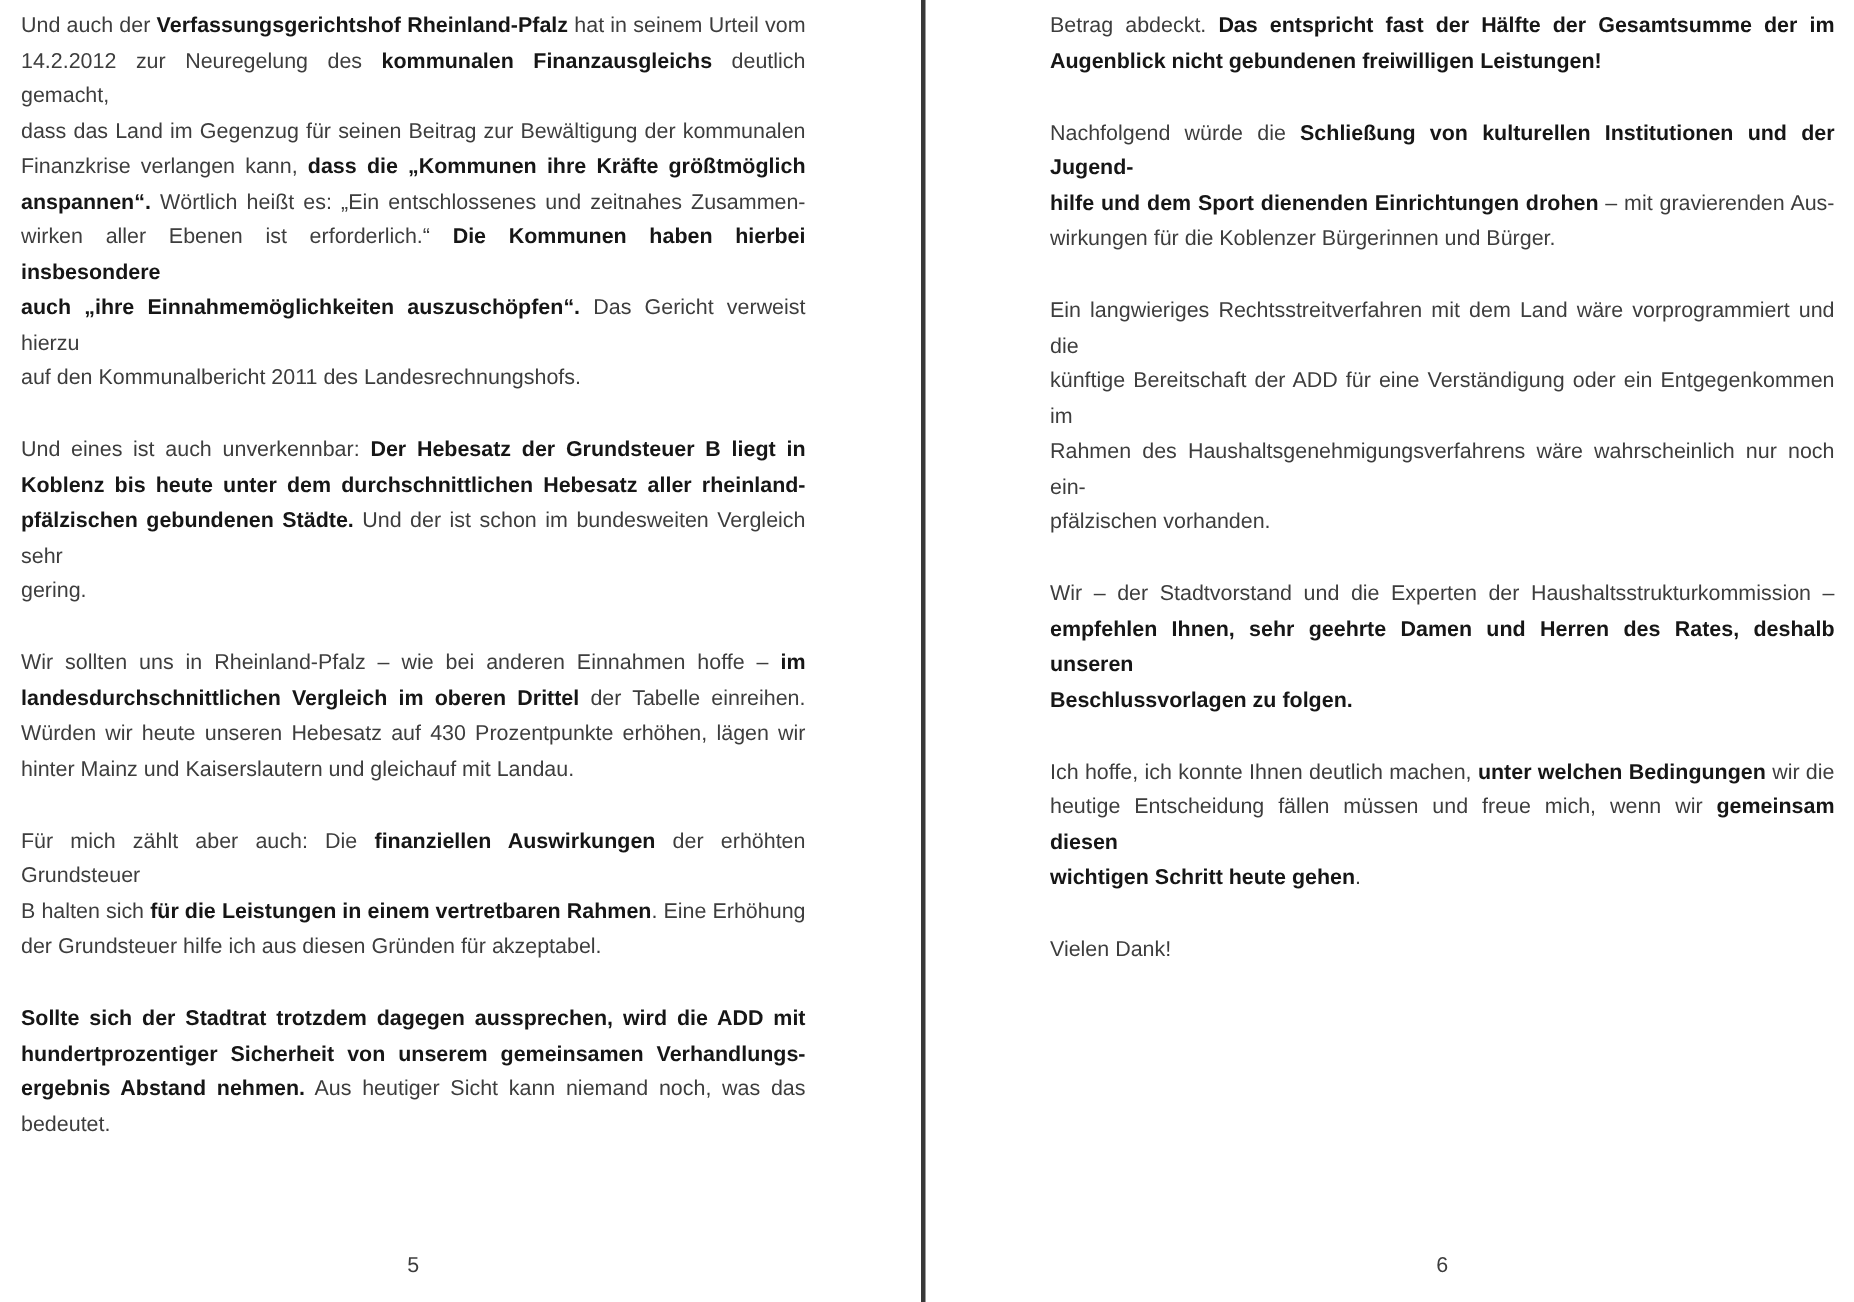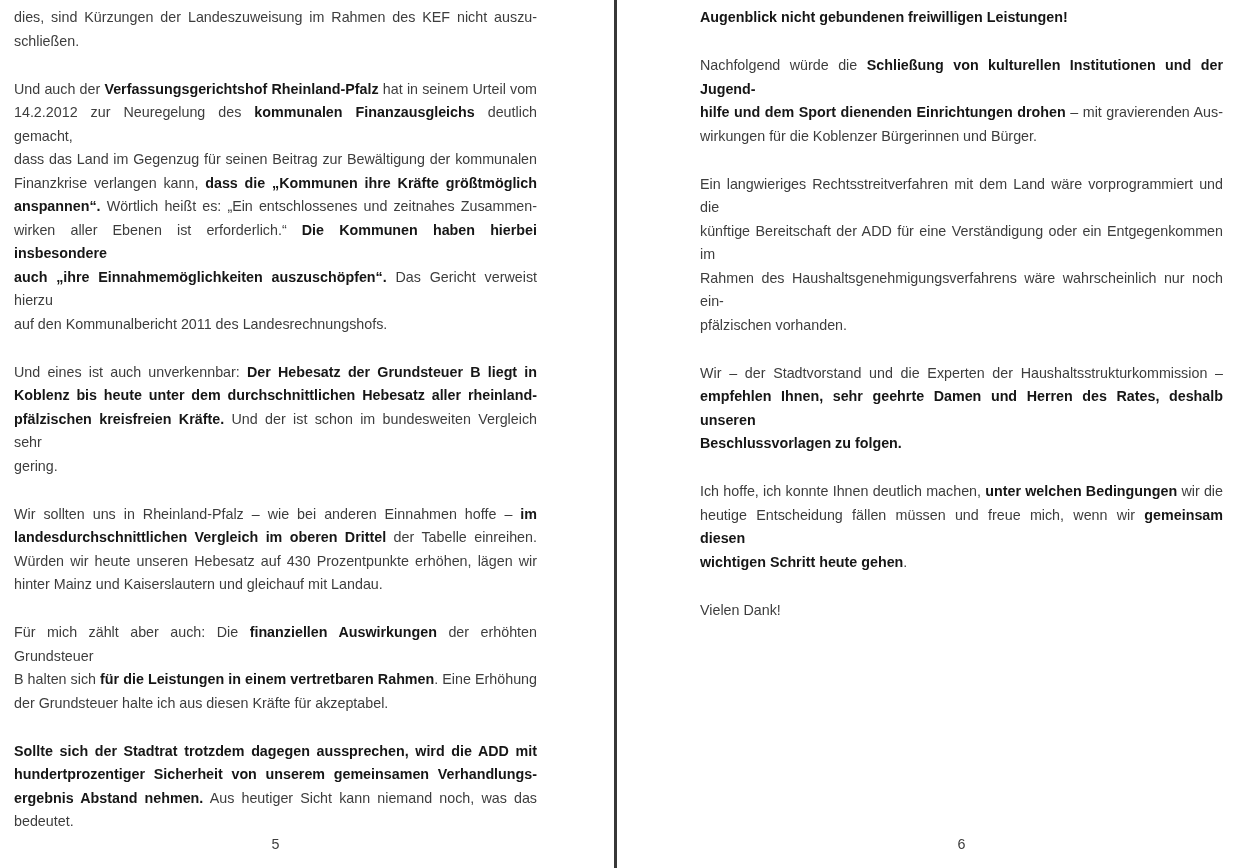--- a/index.html
+++ b/index.html
@@ -52,62 +52,59 @@
     color: #3d3d3d;
   }
   .page-number.left  { left: 14px; }
   .page-number.right { left: 700px; }
 </style>
 </head>
 <body>
 
 <div class="page left">
     <div class="para">
-      <div class="line"><span>dies, sind Kürzungen der Landeszuweisung im Rahmen des KEF nicht auszu-</span></div>
-      <div class="line end"><span>schließen.</span></div>
-    </div>
-    <div class="para">
       <div class="line"><span>Und auch der </span><b>Verfassungsgerichtshof Rheinland-Pfalz</b><span> hat in seinem Urteil vom</span></div>
       <div class="line"><span>14.2.2012 zur Neuregelung des </span><b>kommunalen Finanzausgleichs</b><span> deutlich gemacht,</span></div>
       <div class="line"><span>dass das Land im Gegenzug für seinen Beitrag zur Bewältigung der kommunalen</span></div>
       <div class="line"><span>Finanzkrise verlangen kann, </span><b>dass die „Kommunen ihre Kräfte größtmöglich</b></div>
       <div class="line"><b>anspannen“.</b><span> Wörtlich heißt es: „Ein entschlossenes und zeitnahes Zusammen-</span></div>
       <div class="line"><span>wirken aller Ebenen ist erforderlich.“ </span><b>Die Kommunen haben hierbei insbesondere</b></div>
       <div class="line"><b>auch „ihre Einnahmemöglichkeiten auszuschöpfen“.</b><span> Das Gericht verweist hierzu</span></div>
       <div class="line end"><span>auf den Kommunalbericht 2011 des Landesrechnungshofs.</span></div>
     </div>
     <div class="para">
       <div class="line"><span>Und eines ist auch unverkennbar: </span><b>Der Hebesatz der Grundsteuer B liegt in</b></div>
       <div class="line"><b>Koblenz bis heute unter dem durchschnittlichen Hebesatz aller rheinland-</b></div>
-      <div class="line"><b>pfälzischen kreisfreien Kräfte.</b><span> Und der ist schon im bundesweiten Vergleich sehr</span></div>
+      <div class="line"><b>pfälzischen gebundenen Städte.</b><span> Und der ist schon im bundesweiten Vergleich sehr</span></div>
       <div class="line end"><span>gering.</span></div>
     </div>
     <div class="para">
       <div class="line"><span>Wir sollten uns in Rheinland-Pfalz – wie bei anderen Einnahmen hoffe – </span><b>im</b></div>
       <div class="line"><b>landesdurchschnittlichen Vergleich im oberen Drittel</b><span> der Tabelle einreihen.</span></div>
       <div class="line"><span>Würden wir heute unseren Hebesatz auf 430 Prozentpunkte erhöhen, lägen wir</span></div>
       <div class="line end"><span>hinter Mainz und Kaiserslautern und gleichauf mit Landau.</span></div>
     </div>
     <div class="para">
       <div class="line"><span>Für mich zählt aber auch: Die </span><b>finanziellen Auswirkungen</b><span> der erhöhten Grundsteuer</span></div>
       <div class="line"><span>B halten sich </span><b>für die Leistungen in einem vertretbaren Rahmen</b><span>. Eine Erhöhung</span></div>
-      <div class="line end"><span>der Grundsteuer halte ich aus diesen Kräfte für akzeptabel.</span></div>
+      <div class="line end"><span>der Grundsteuer hilfe ich aus diesen Gründen für akzeptabel.</span></div>
     </div>
     <div class="para">
       <div class="line"><b>Sollte sich der Stadtrat trotzdem dagegen aussprechen, wird die ADD mit</b></div>
       <div class="line"><b>hundertprozentiger Sicherheit von unserem gemeinsamen Verhandlungs-</b></div>
       <div class="line"><b>ergebnis Abstand nehmen.</b><span> Aus heutiger Sicht kann niemand noch, was das</span></div>
       <div class="line end"><span>bedeutet.</span></div>
     </div>
   </div>
 
 <div class="divider"></div>
 
 <div class="page right">
     <div class="para">
+      <div class="line"><span>Betrag abdeckt. </span><b>Das entspricht fast der Hälfte der Gesamtsumme der im</b></div>
       <div class="line end"><b>Augenblick nicht gebundenen freiwilligen Leistungen!</b></div>
     </div>
     <div class="para">
       <div class="line"><span>Nachfolgend würde die </span><b>Schließung von kulturellen Institutionen und der Jugend-</b></div>
       <div class="line"><b>hilfe und dem Sport dienenden Einrichtungen drohen</b><span> – mit gravierenden Aus-</span></div>
       <div class="line end"><span>wirkungen für die Koblenzer Bürgerinnen und Bürger.</span></div>
     </div>
     <div class="para">
       <div class="line"><span>Ein langwieriges Rechtsstreitverfahren mit dem Land wäre vorprogrammiert und die</span></div>
       <div class="line"><span>künftige Bereitschaft der ADD für eine Verständigung oder ein Entgegenkommen im</span></div>

